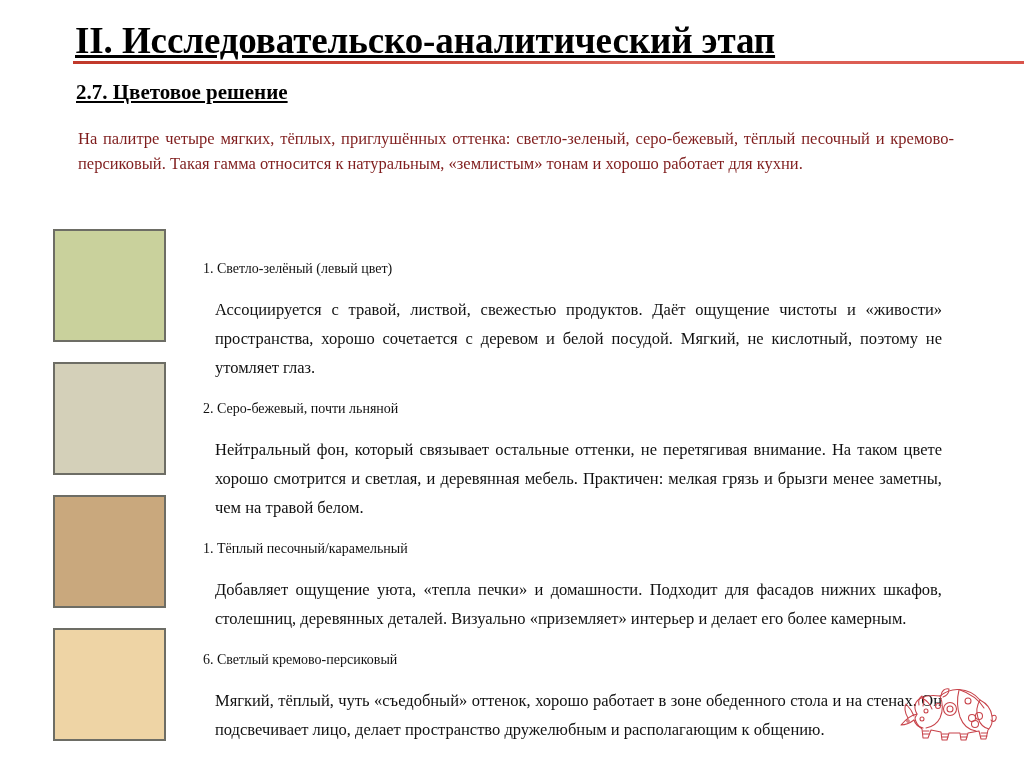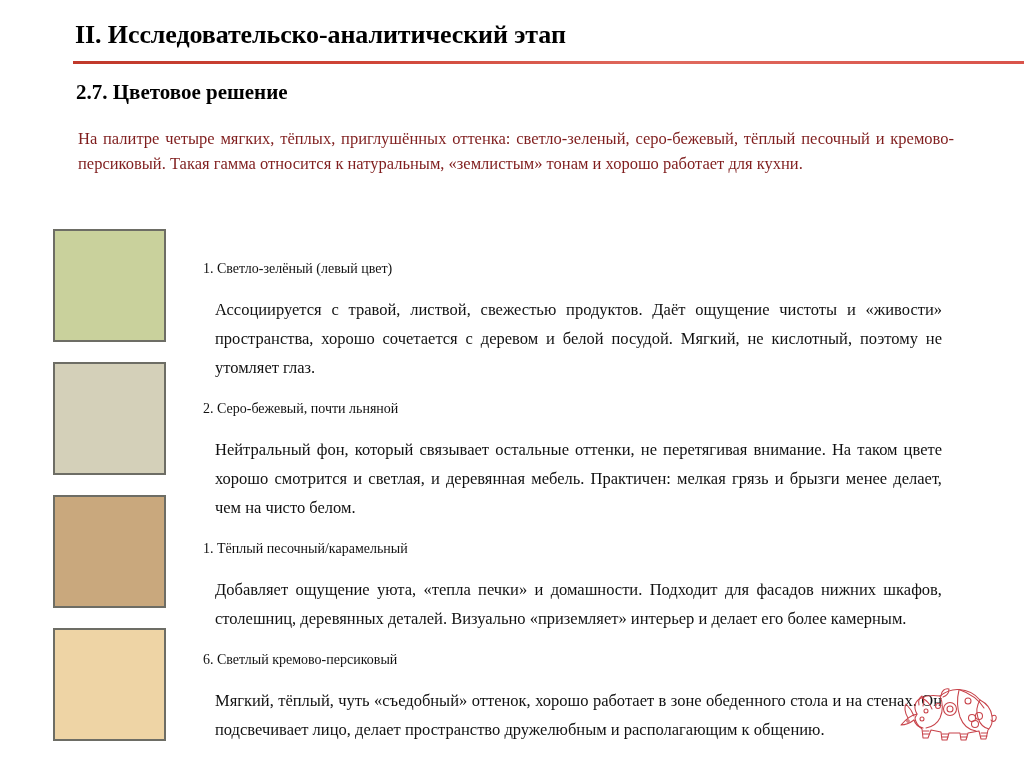--- a/index.html
+++ b/index.html
@@ -28,44 +28,46 @@
   .header {
     position: absolute;
     left: 0;
     top: 0;
     width: 1024px;
   }
   .slide-title {
     position: absolute;
     left: 75px;
     top: 20px;
-    font-size: 26px;
+    font-size: 37px;
     font-weight: bold;
     letter-spacing: -0.1px;
     line-height: 1.15;
     white-space: nowrap;
     color: #000000;
+    text-decoration: underline;
   }
   .title-rule {
     position: absolute;
     left: 73px;
     top: 61px;
     width: 951px;
     height: 3px;
     background: linear-gradient(to right, #c0392b 0%, #cf4436 30%, #e06a5e 62%, #d9534a 100%);
   }
   .section-subtitle {
     position: absolute;
     left: 76px;
     top: 80px;
     font-size: 21px;
     font-weight: bold;
     line-height: 1.2;
     white-space: nowrap;
     color: #000000;
+    text-decoration: underline;
   }
 
   
   .intro {
     position: absolute;
     left: 78px;
     top: 126px;
     width: 876px;
     font-size: 16.5px;
     line-height: 25px;
@@ -147,21 +149,21 @@
     <div class="swatch" style="background: rgb(238, 212, 165); border-color: rgb(109, 109, 101);"></div>
   </div>
 
   <div class="descriptions">
     <div class="desc-block">
       <p class="desc-heading">1. Светло-зелёный (левый цвет)</p>
       <p class="desc-body">Ассоциируется с травой, листвой, свежестью продуктов. Даёт ощущение чистоты и «живости» пространства, хорошо сочетается с деревом и белой посудой. Мягкий, не кислотный, поэтому не утомляет глаз.</p>
     </div>
     <div class="desc-block">
       <p class="desc-heading">2. Серо-бежевый, почти льняной</p>
-      <p class="desc-body">Нейтральный фон, который связывает остальные оттенки, не перетягивая внимание. На таком цвете хорошо смотрится и светлая, и деревянная мебель. Практичен: мелкая грязь и брызги менее делает, чем на чисто белом.</p>
+      <p class="desc-body">Нейтральный фон, который связывает остальные оттенки, не перетягивая внимание. На таком цвете хорошо смотрится и светлая, и деревянная мебель. Практичен: мелкая грязь и брызги менее заметны, чем на травой белом.</p>
     </div>
     <div class="desc-block">
       <p class="desc-heading">1. Тёплый песочный/карамельный</p>
       <p class="desc-body">Добавляет ощущение уюта, «тепла печки» и домашности. Подходит для фасадов нижних шкафов, столешниц, деревянных деталей. Визуально «приземляет» интерьер и делает его более камерным.</p>
     </div>
     <div class="desc-block">
       <p class="desc-heading">6. Светлый кремово-персиковый</p>
       <p class="desc-body">Мягкий, тёплый, чуть «съедобный» оттенок, хорошо работает в зоне обеденного стола и на стенах. Он подсвечивает лицо, делает пространство дружелюбным и располагающим к общению.</p>
     </div>
   </div>

